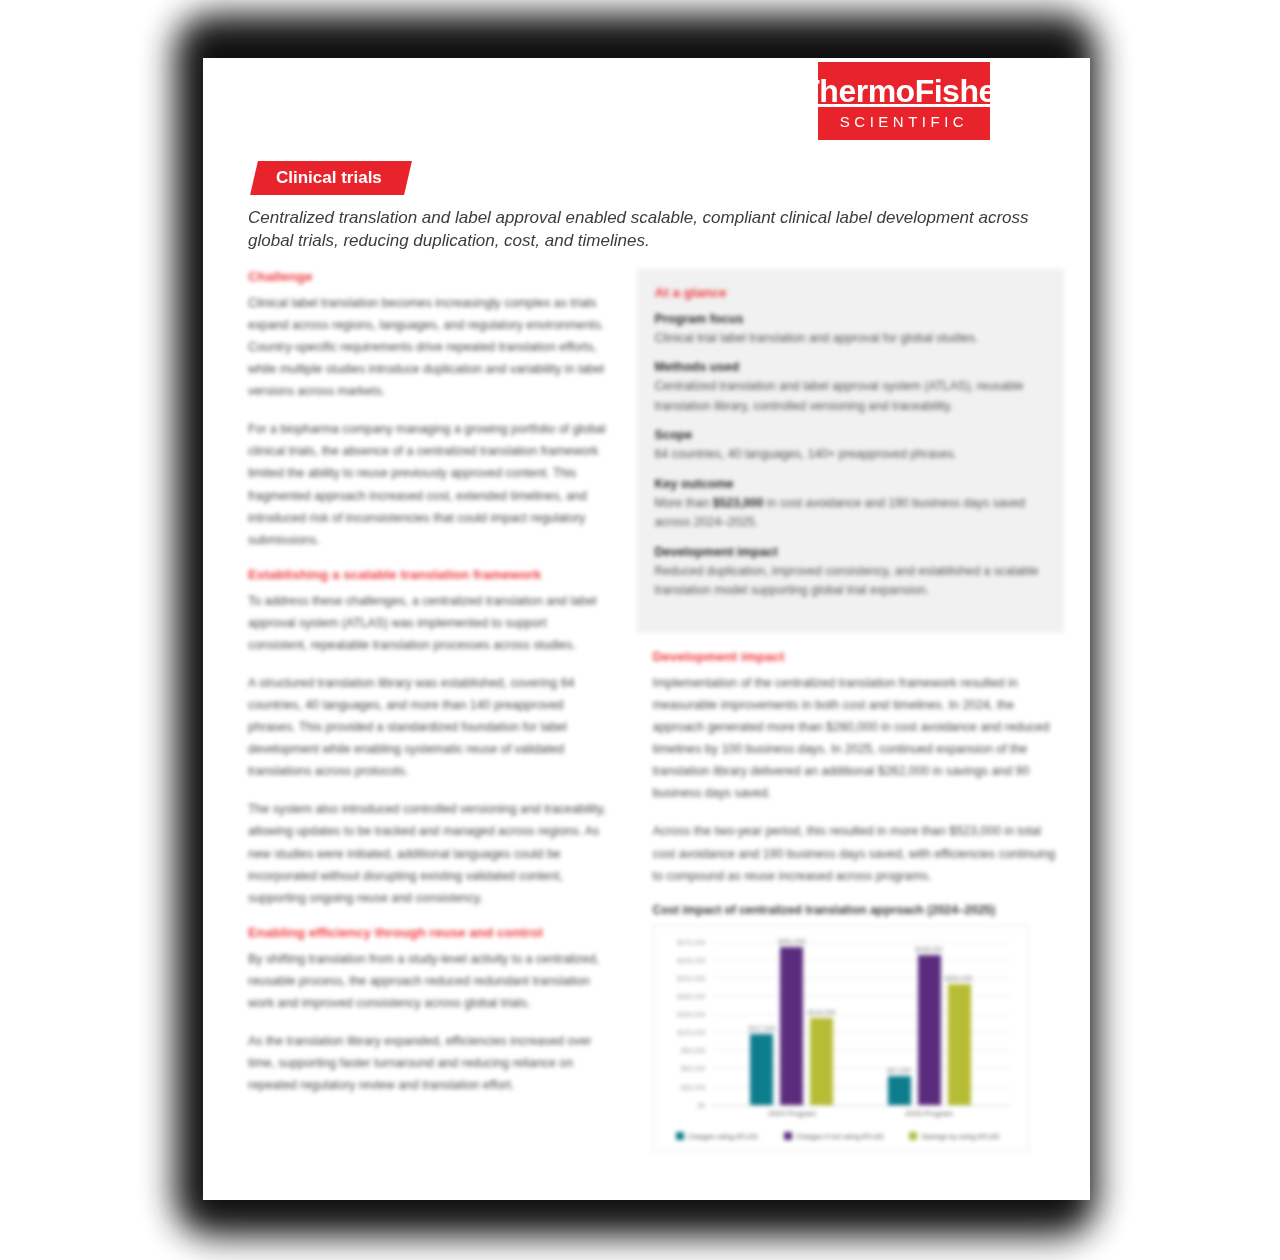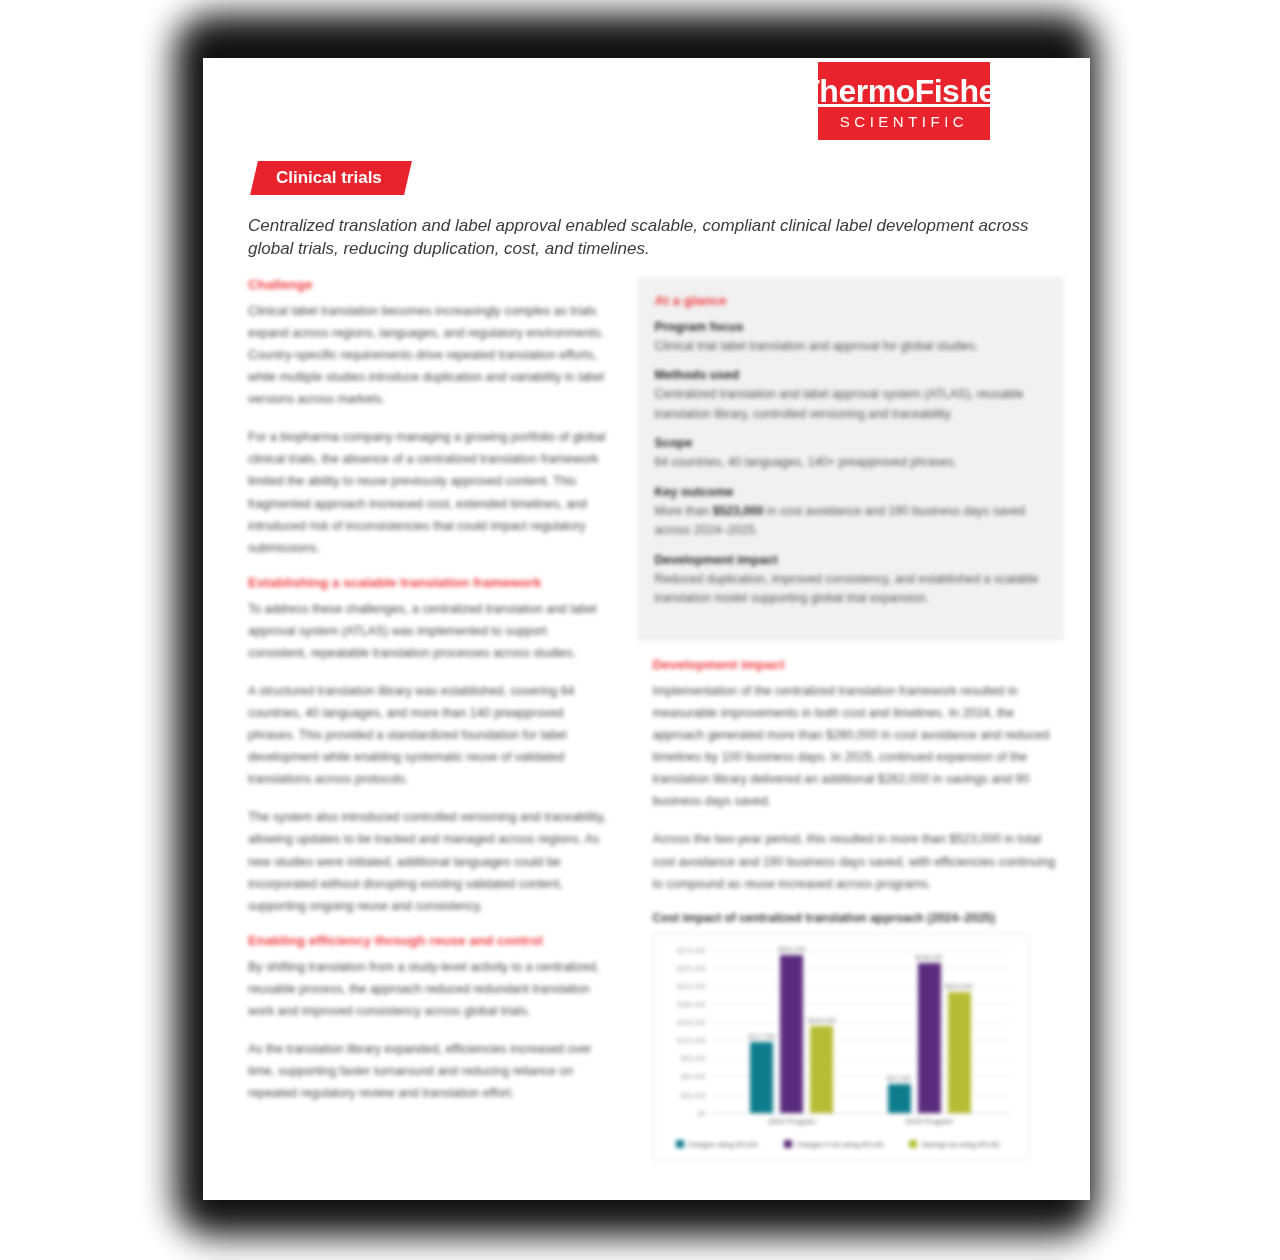--- a/index.html
+++ b/index.html
@@ -23,21 +23,21 @@
   .content { padding:103px 26px 0 45px; }
 
   
   .tag { display:inline-block; background:#e8232b; transform:skewX(-13deg);
          padding:7px 26px 7px 22px; margin-left:6px; }
   .tag span { display:inline-block; transform:skewX(13deg); color:#fff;
               font-weight:bold; font-size:17px; }
 
   .title { margin-top:12px; color:#ee3338; font-weight:bold; font-size:33px;
            line-height:1.17; letter-spacing:-0.3px; max-width:760px; }
-  .subtitle { margin-top:20px; font-style:italic; font-size:17px; line-height:1.35;
+  .subtitle { margin-top:12px; font-style:italic; font-size:17px; line-height:1.35;
               color:#3c3c3c; max-width:800px; }
 
   
   .blurwrap { filter:blur(2.3px); }
 
   .columns { display:flex; margin-top:16px; }
   .col-left  { width:366px; }
   .col-right { width:434px; margin-left:28px; }
 
   h3.sec { color:#ef3b40; font-size:13.5px; font-weight:bold; margin-bottom:8px; }

